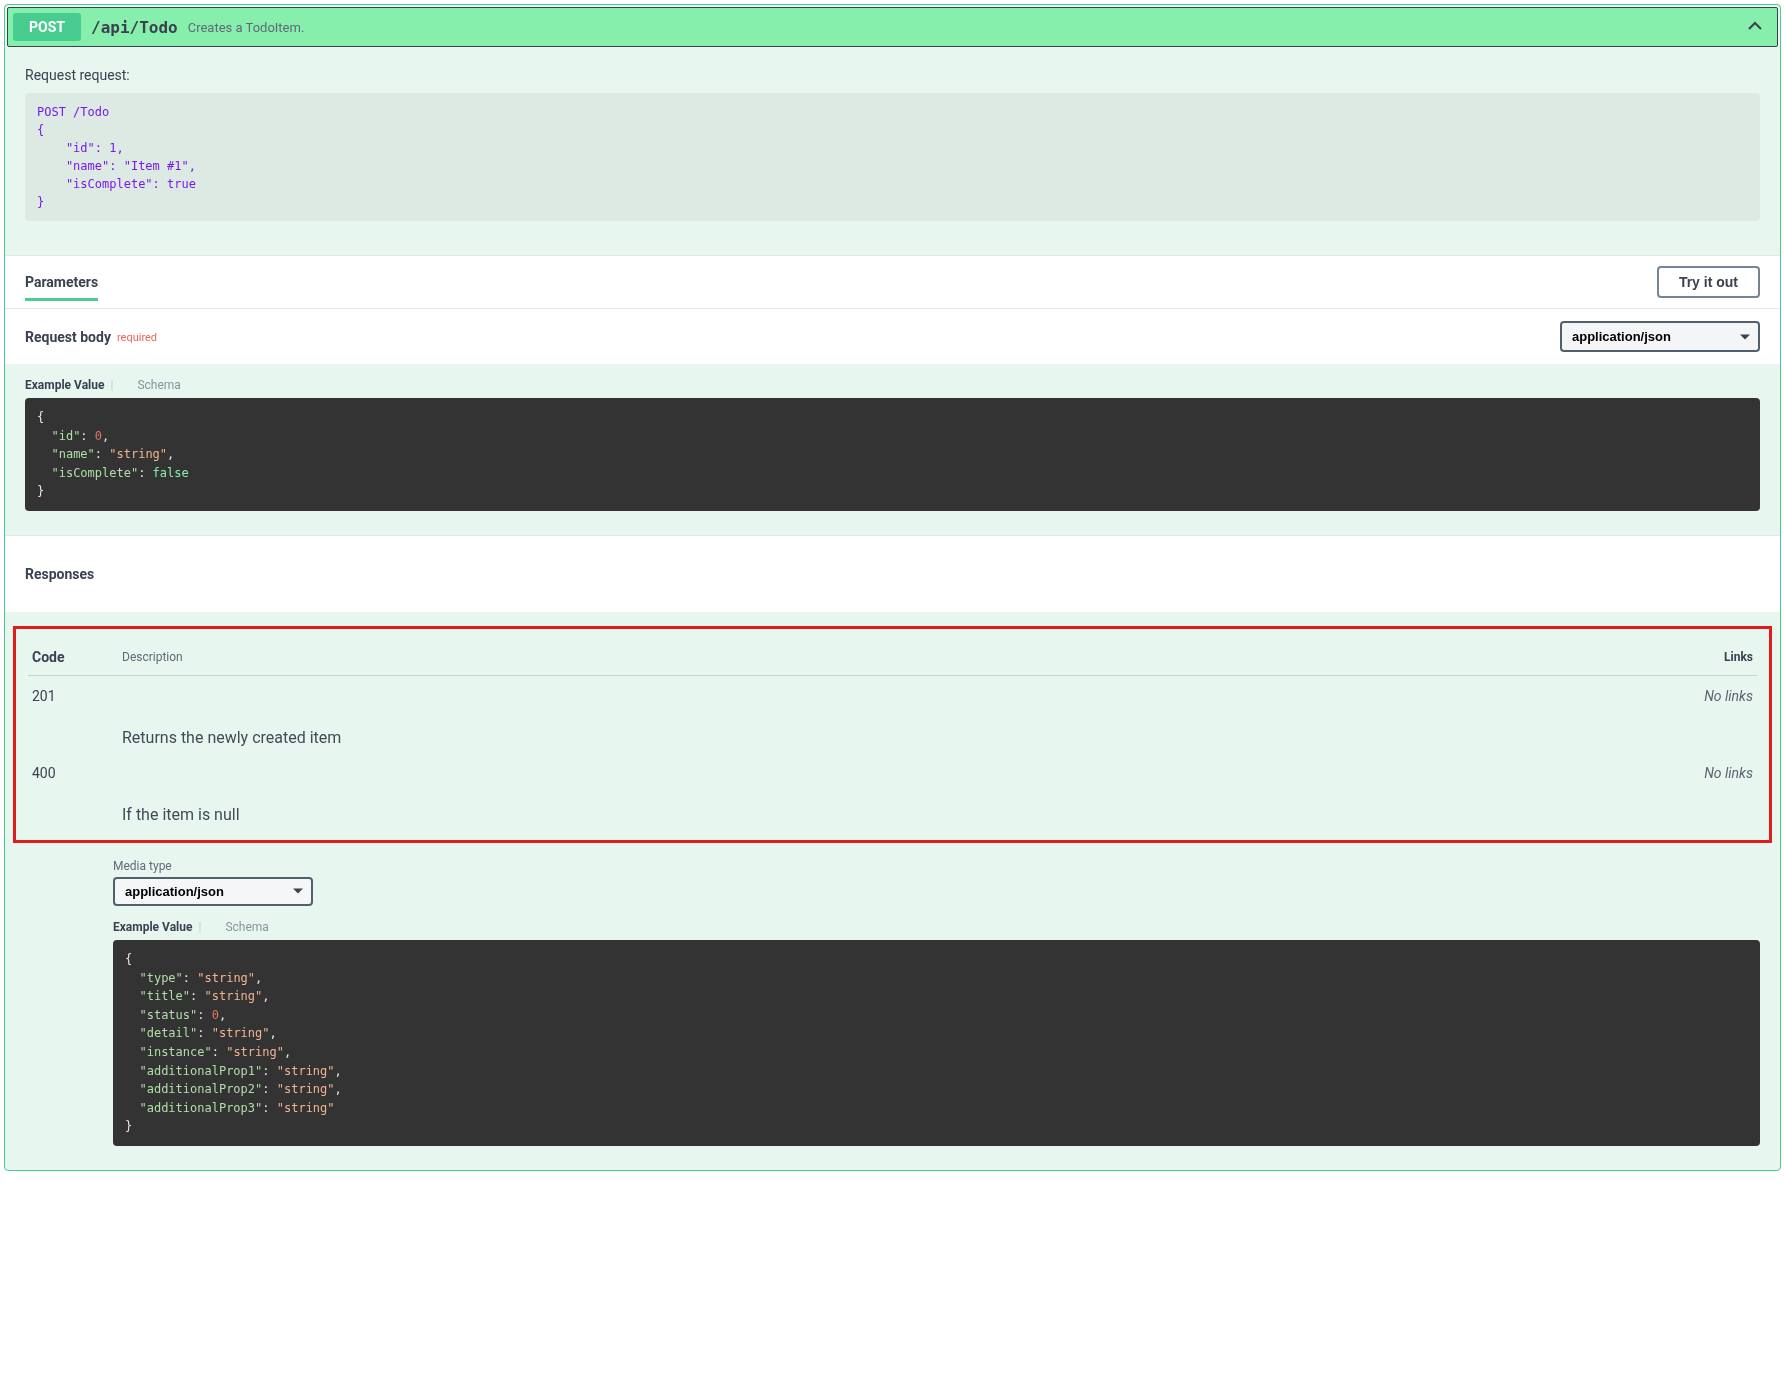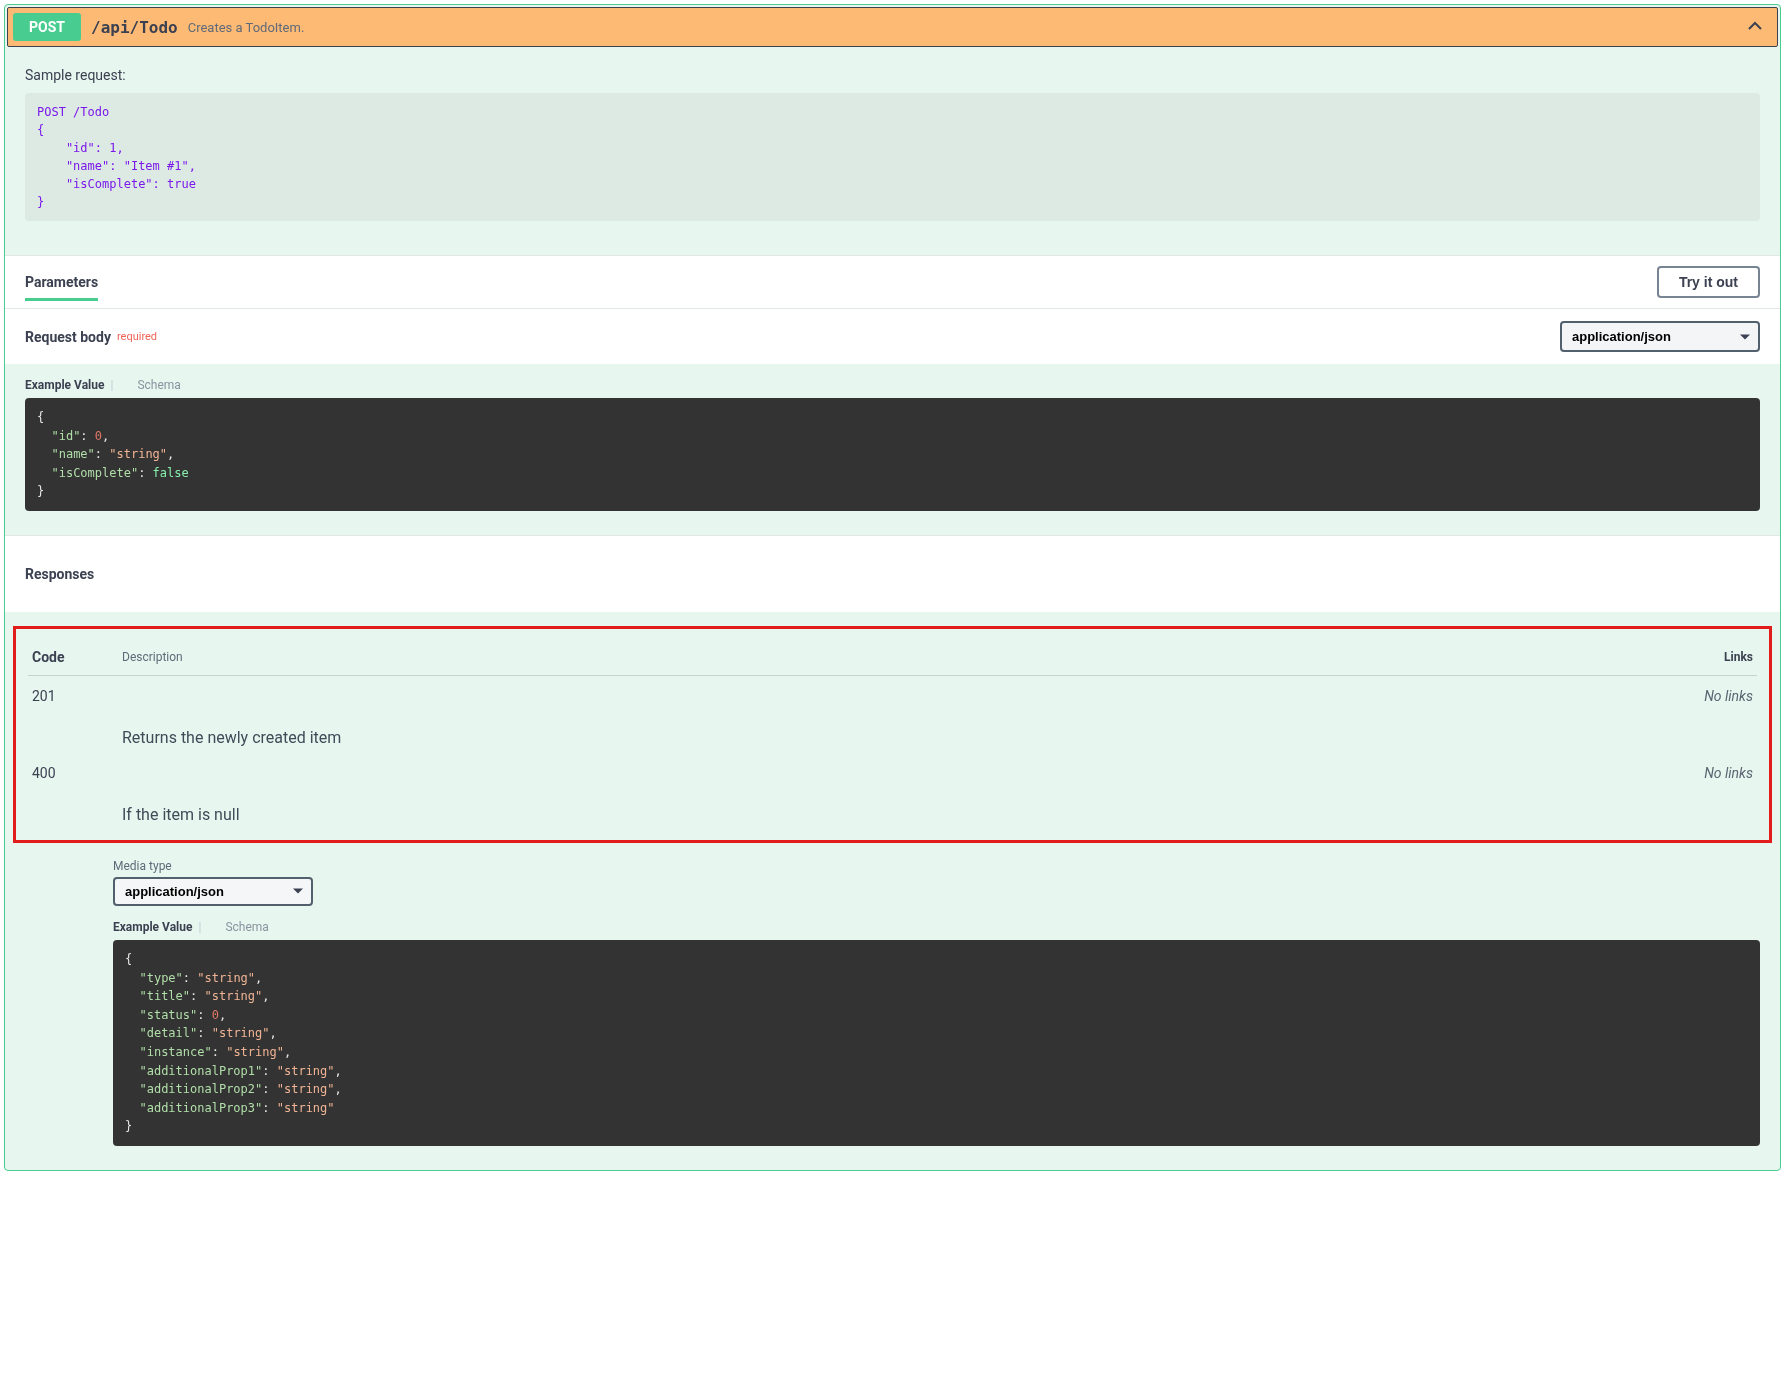--- a/index.html
+++ b/index.html
@@ -15,21 +15,21 @@
     border-radius: 4px;
     background: #e8f6f0;
     margin: 2px;
   }
   .op-header {
     display: flex;
     align-items: center;
     padding: 5px 10px 5px 5px;
     border-bottom: 1px solid #49cc90;
     cursor: pointer;
-    background: #fdba74;
+    background: #86efac;
     border: 1px solid #3b4151;
     border-radius: 2px;
     margin: 2px;
   }
   .method-badge {
     background: #49cc90;
     color: #fff;
     font-weight: 700;
     padding: 6px 14px;
     border-radius: 3px;
@@ -88,21 +88,21 @@
   }
   .no-params { padding: 14px 20px; color: #3b4151; font-size: 14px; border-top: 1px solid #e1e8e5; }
   .reqbody-bar {
     display: flex;
     align-items: center;
     justify-content: space-between;
     background: #fff;
     padding: 12px 20px;
     border-top: 1px solid #e1e8e5;
   }
-  .reqbody-title { font-weight: 700; color: #3b4151; font-size: 14px; display: flex; align-items: flex-start; gap: 6px; }
+  .reqbody-title { font-weight: 700; color: #3b4151; font-size: 14px; display: flex; align-items: center; gap: 6px; }
   .required-tag { color: #ef6459; font-size: 11px; font-weight: 400; padding-top: 1px; }
   .content-select {
     border: 2px solid #52606d;
     border-radius: 4px;
     padding: 6px 30px 6px 10px;
     font-size: 13px;
     font-weight: 700;
     background: #f4f5f6;
     min-width: 200px;
     appearance: none;
@@ -189,21 +189,21 @@
     <span class="op-chevron">
       <svg width="16" height="16" viewBox="0 0 16 16" fill="none" stroke="#3b4151" stroke-width="2">
           <path d="M2 11l6-6 6 6"></path>
         </svg>
     </span>
   </div>
 
   <div class="op-body">
 
     <div class="desc-section">
-      <div class="desc-label">Sample request:</div>
+      <div class="desc-label">Request request:</div>
       <pre class="sample-pre">POST /Todo
 {
     "id": 1,
     "name": "Item #1",
     "isComplete": true
 }</pre>
     </div>
 
     <div class="section-bar">
       <div class="section-title underlined">Parameters</div>

